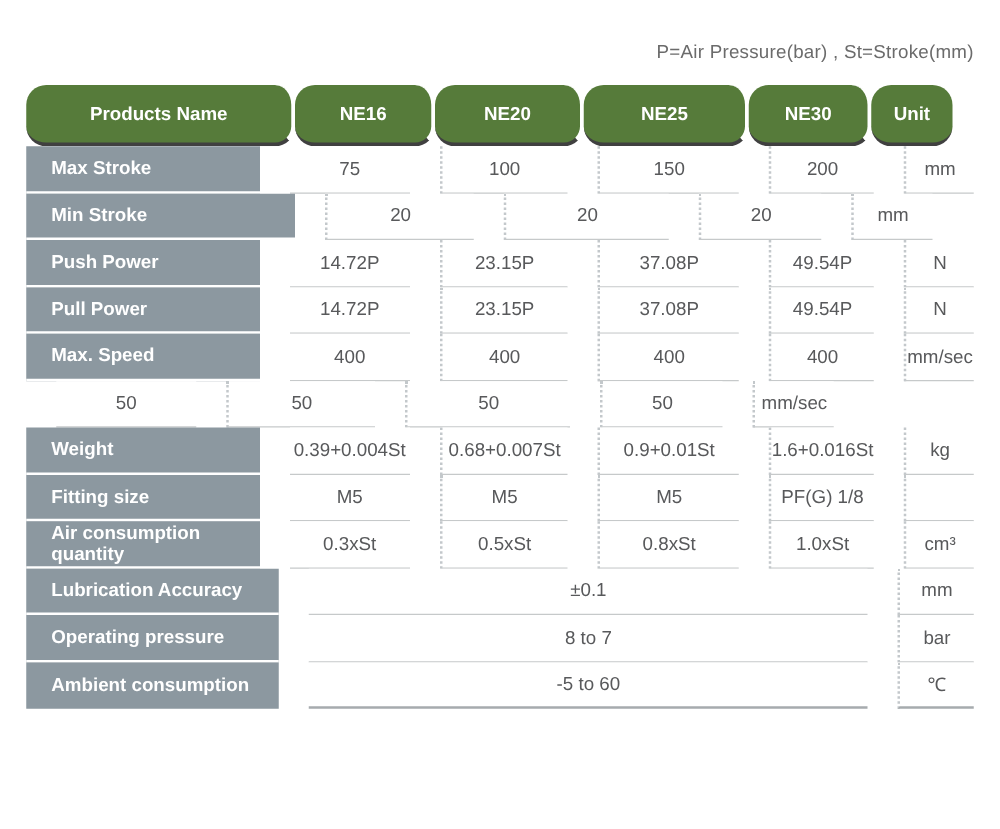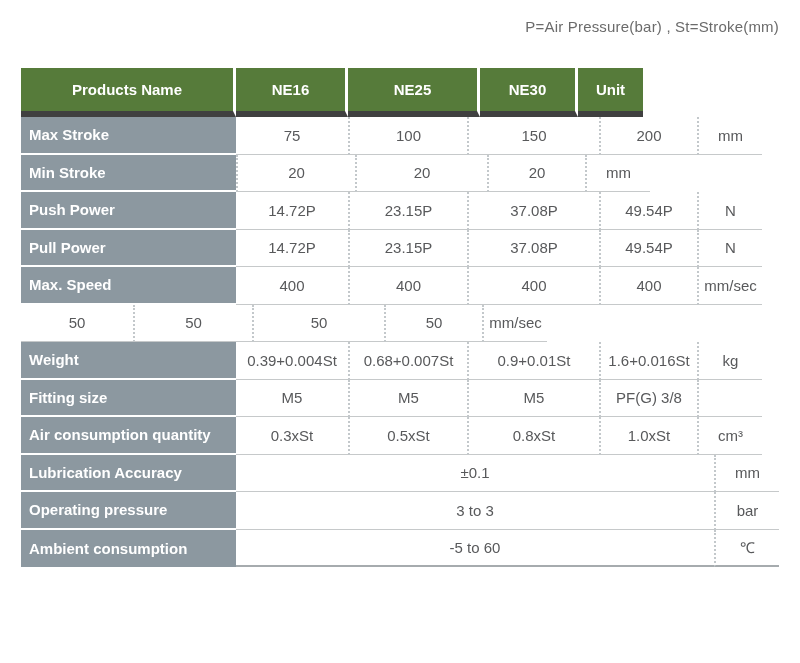--- a/index.html
+++ b/index.html
@@ -7,21 +7,21 @@
   .page {
     position: relative;
     width: 800px;
     height: 663px;
     background: #ffffff;
     font-family: "Liberation Sans", sans-serif;
     overflow: hidden;
   }
   .note {
     position: absolute;
-    top: 18px;
+    top: 33px;
     right: 21px;
     font-size: 15px;
     color: #6b6b6b;
     letter-spacing: 0.2px;
   }
   .spec-table {
     position: absolute;
     top: 68px;
     left: 21px;
     width: 758px;
@@ -40,44 +40,46 @@
   
   .row.header { height: 49px; }
   .hcell {
     background: var(--header-green, #567b3a);
     color: #ffffff;
     font-weight: 700;
     font-size: 15px;
     display: flex;
     align-items: center;
     justify-content: center;
-    border-bottom: 6px solid #404040;
+    border-bottom: 3px solid #404040;
+    border-radius: 16px;
   }
   .hcell:not(:last-child) { border-right: 3px solid #ffffff; }
 
   
   .row.body { height: 37.5px; }
   .lcell {
     background: var(--label-gray, #8c98a0);
     color: #ffffff;
     font-weight: 700;
     font-size: 15px;
-    padding-left: 8px;
+    padding-left: 20px;
     display: flex;
     align-items: center;
     border-bottom: 2px solid #ffffff;
   }
   .dcell, .ucell, .mcell {
     background: #ffffff;
     color: var(--value-text, #58595b);
     font-size: 15px;
     display: flex;
     align-items: center;
     justify-content: center;
     border-bottom: 1px solid var(--grid-line, #c6c9ca);
+    margin-left: 24px;
   }
   .dot { border-left: 2px dotted var(--dotted-line, #c3c8cb); }
 
   
   .row.body:last-child .lcell { border-bottom: none; }
   .row.body:last-child .dcell,
   .row.body:last-child .ucell,
   .row.body:last-child .mcell { border-bottom: 2px solid #a6abae; }
 </style>
 </head>
@@ -85,20 +87,21 @@
 
 <div class="page">
 
   <div class="note">P=Air Pressure(bar) , St=Stroke(mm)</div>
 
   <div class="spec-table">
 
     <div class="row header">
       <div class="hcell cw0">Products Name</div>
       <div class="hcell cw1">NE16</div>
+      <div class="hcell cw2">NE20</div>
       <div class="hcell cw3">NE25</div>
       <div class="hcell cw4">NE30</div>
       <div class="hcell cw5">Unit</div>
     </div>
 
     <div class="row body">
       <div class="lcell cw0">Max Stroke</div>
       <div class="dcell cw1">75</div>
       <div class="dcell cw2 dot">100</div>
       <div class="dcell cw3 dot">150</div>
@@ -156,42 +159,42 @@
       <div class="dcell cw3 dot">0.9+0.01St</div>
       <div class="dcell cw4 dot">1.6+0.016St</div>
       <div class="ucell cw5 dot">kg</div>
     </div>
 
     <div class="row body">
       <div class="lcell cw0">Fitting size</div>
       <div class="dcell cw1">M5</div>
       <div class="dcell cw2 dot">M5</div>
       <div class="dcell cw3 dot">M5</div>
-      <div class="dcell cw4 dot">PF(G) 3/8</div>
+      <div class="dcell cw4 dot">PF(G) 1/8</div>
       <div class="ucell cw5 dot"></div>
     </div>
 
     <div class="row body">
       <div class="lcell cw0">Air consumption quantity</div>
       <div class="dcell cw1">0.3xSt</div>
       <div class="dcell cw2 dot">0.5xSt</div>
       <div class="dcell cw3 dot">0.8xSt</div>
       <div class="dcell cw4 dot">1.0xSt</div>
       <div class="ucell cw5 dot">cm³</div>
     </div>
 
     <div class="row body">
       <div class="lcell cw0">Lubrication Accuracy</div>
       <div class="mcell cwm">±0.1</div>
       <div class="ucell cw5 dot">mm</div>
     </div>
 
     <div class="row body">
       <div class="lcell cw0">Operating pressure</div>
-      <div class="mcell cwm">3 to 3</div>
+      <div class="mcell cwm">8 to 7</div>
       <div class="ucell cw5 dot">bar</div>
     </div>
 
     <div class="row body">
       <div class="lcell cw0">Ambient consumption</div>
       <div class="mcell cwm">-5 to 60</div>
       <div class="ucell cw5 dot">℃</div>
     </div>
 
 

